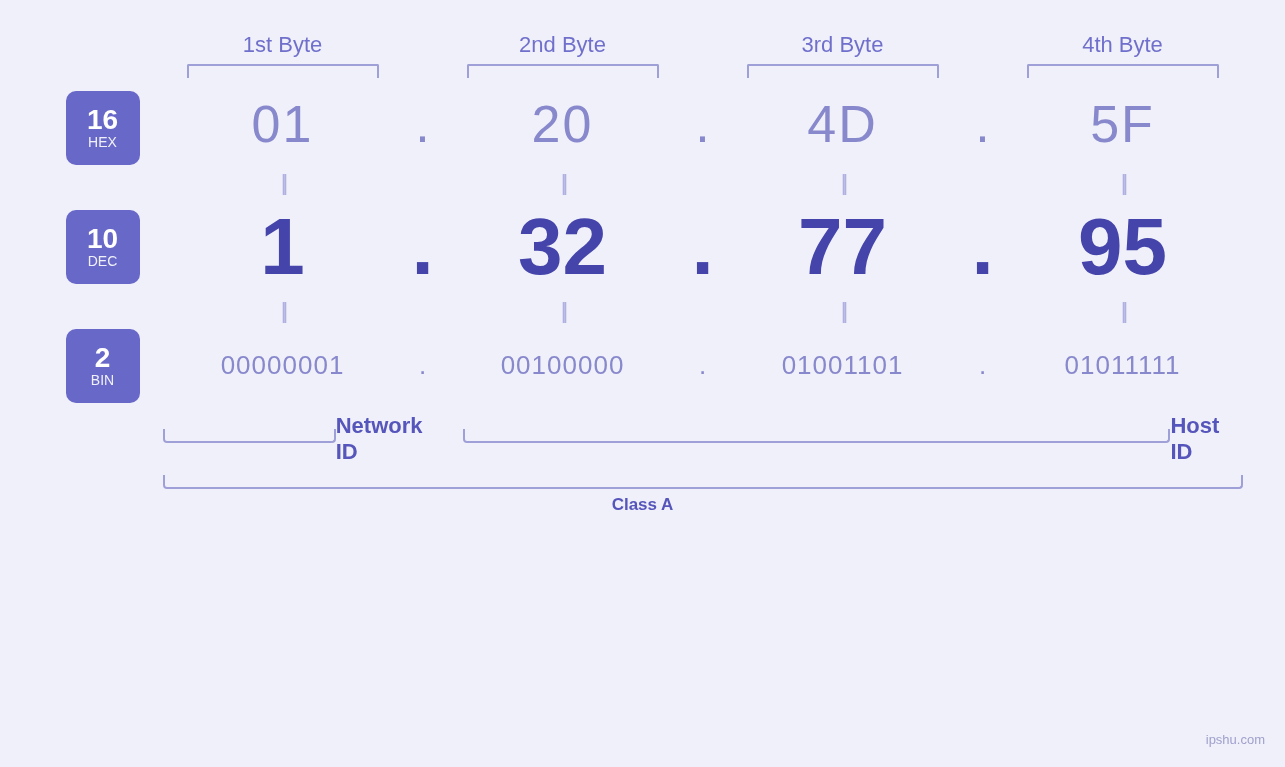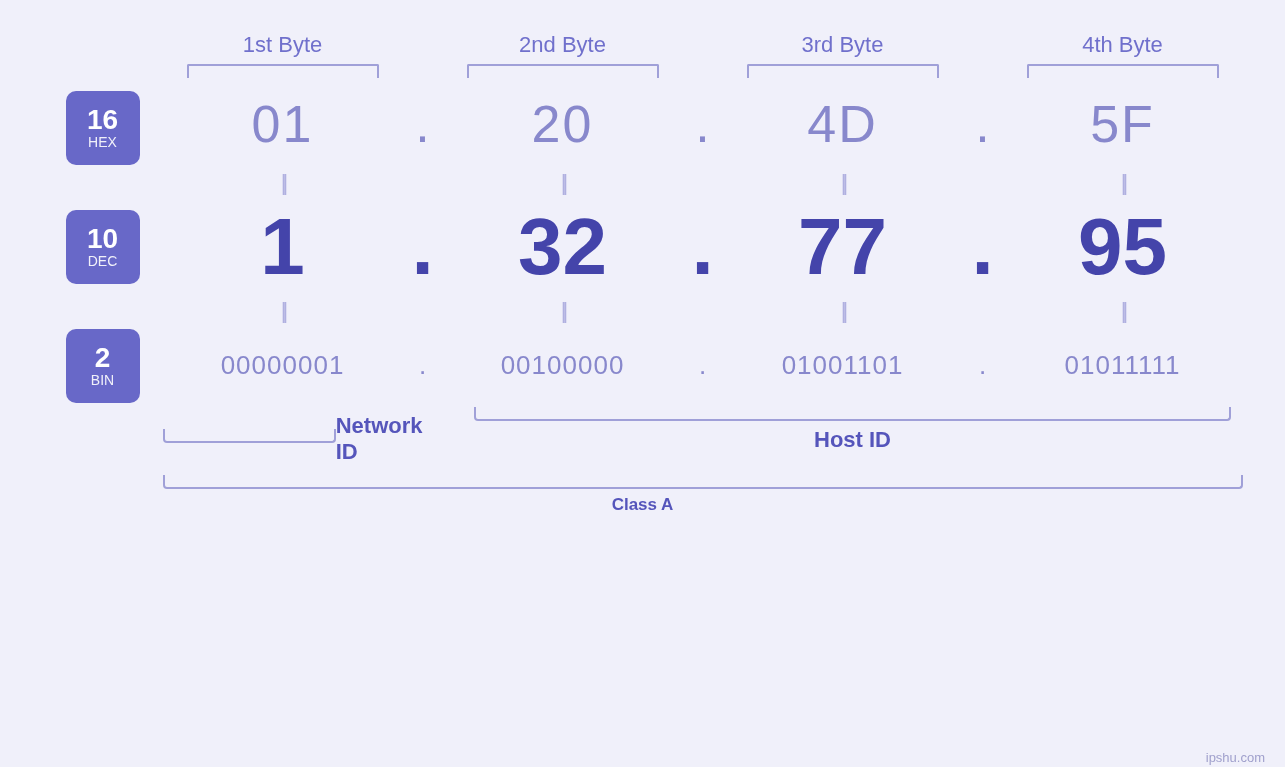--- a/index.html
+++ b/index.html
@@ -7,21 +7,21 @@
       background-color: #f0f0fa;
       font-family: 'Segoe UI', Arial, sans-serif;
       width: 1285px;
       height: 767px;
       overflow: hidden;
       position: relative;
     }
 
     .watermark {
       position: absolute;
-      bottom: 2px;
+      bottom: 20px;
       right: 20px;
       color: #a0a0cc;
       font-size: 13px;
     }
 
     .byte-label {
       color: #7070cc;
       font-size: 22px;
       margin-bottom: 6px;
     }
@@ -285,21 +285,21 @@
 
   <div style="display:flex;margin-left:120px;margin-top:4px;">
 
     <div style="flex:1;display:flex;flex-direction:row;align-items:center;">
       <div style="width:88%;height:14px;border:2px solid #a0a0d8;border-top:none;border-radius:0 0 4px 4px;"></div>
       <span style="color:#5555bb;font-size:22px;font-weight:600;margin-top:6px;">Network ID</span>
     </div>
 
     <div style="width:40px;"></div>
 
-    <div style="flex:3;display:flex;flex-direction:column;align-items:center;">
+    <div style="flex:3;display:flex;align-items:center;justify-content:space-between;">
       <div style="width:97%;height:14px;border:2px solid #a0a0d8;border-top:none;border-radius:0 0 4px 4px;"></div>
       <span style="color:#5555bb;font-size:22px;font-weight:600;margin-top:6px;">Host ID</span>
     </div>
   </div>
 
   <div style="display:flex;flex-direction:column;align-items:center;margin-top:10px;">
     <div style="width:calc(100% - 120px);margin-left:120px;height:14px;border:2px solid #a0a0d8;border-top:none;border-radius:0 0 4px 4px;"></div>
     <span style="color:#5555bb;font-size:17px;font-weight:600;margin-top:6px;">Class A</span>
   </div>
 

